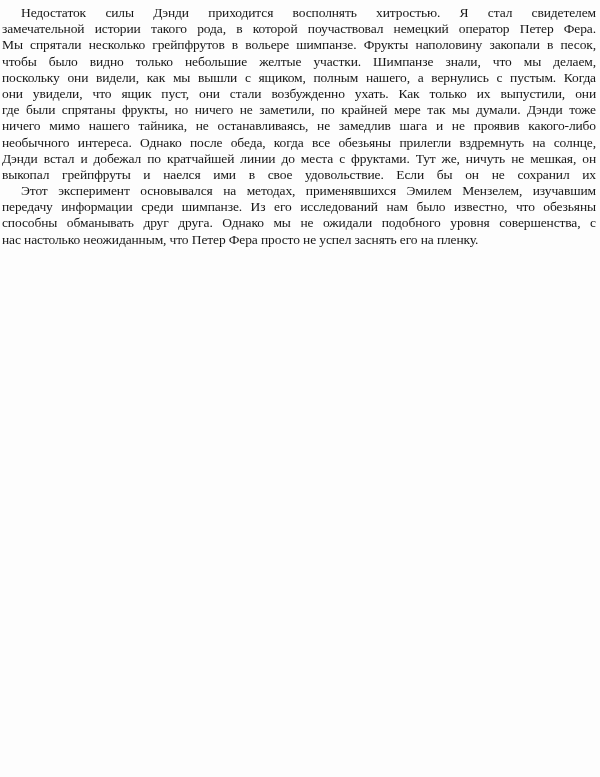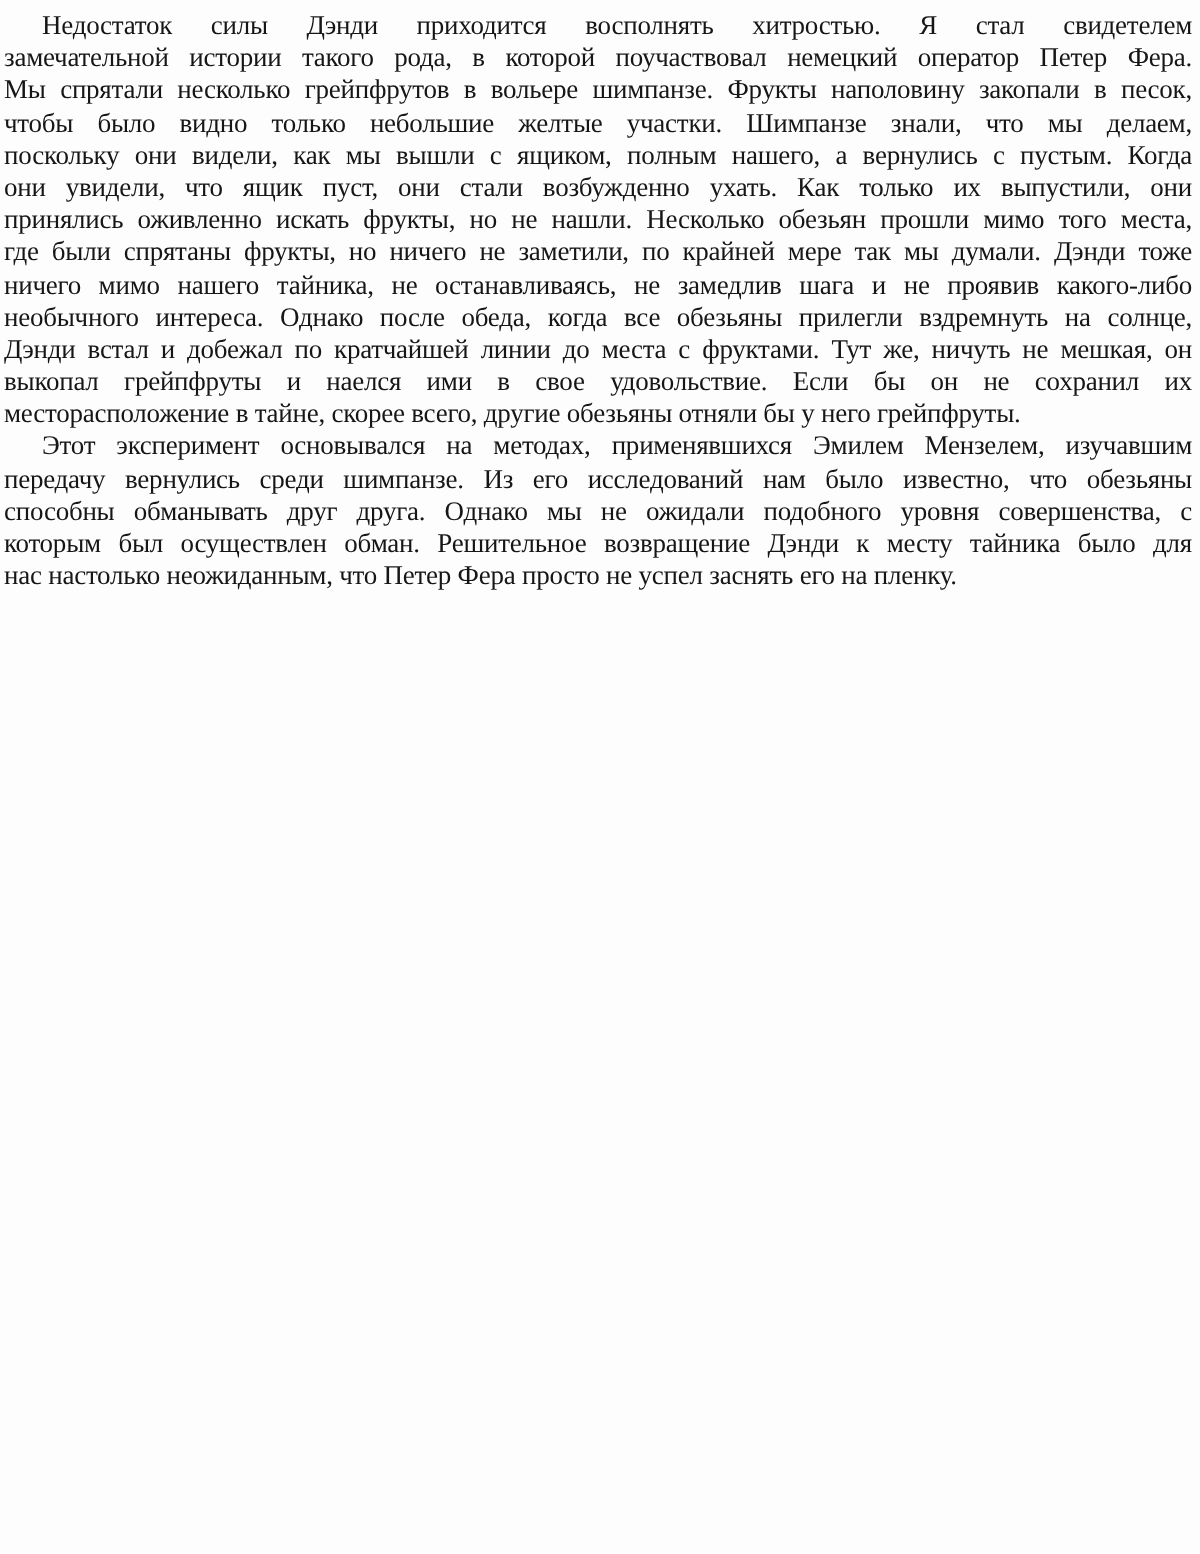--- a/index.html
+++ b/index.html
@@ -46,30 +46,27 @@
 
 <div class="page">
 
   <div class="paragraph">
     <div class="line indent">Недостаток силы Дэнди приходится восполнять хитростью. Я стал свидетелем</div>
     <div class="line">замечательной истории такого рода, в которой поучаствовал немецкий оператор Петер Фера.</div>
     <div class="line">Мы спрятали несколько грейпфрутов в вольере шимпанзе. Фрукты наполовину закопали в песок,</div>
     <div class="line">чтобы было видно только небольшие желтые участки. Шимпанзе знали, что мы делаем,</div>
     <div class="line">поскольку они видели, как мы вышли с ящиком, полным нашего, а вернулись с пустым. Когда</div>
     <div class="line">они увидели, что ящик пуст, они стали возбужденно ухать. Как только их выпустили, они</div>
-    <div class="line">принялись оживленно искать фрукты, но не нашли. Несколько обезьян прошли мимо того места,</div>
     <div class="line">где были спрятаны фрукты, но ничего не заметили, по крайней мере так мы думали. Дэнди тоже</div>
     <div class="line">ничего мимо нашего тайника, не останавливаясь, не замедлив шага и не проявив какого-либо</div>
     <div class="line">необычного интереса. Однако после обеда, когда все обезьяны прилегли вздремнуть на солнце,</div>
     <div class="line">Дэнди встал и добежал по кратчайшей линии до места с фруктами. Тут же, ничуть не мешкая, он</div>
     <div class="line">выкопал грейпфруты и наелся ими в свое удовольствие. Если бы он не сохранил их</div>
-    <div class="line last">месторасположение в тайне, скорее всего, другие обезьяны отняли бы у него грейпфруты.</div>
   </div>
 
   <div class="paragraph">
     <div class="line indent">Этот эксперимент основывался на методах, применявшихся Эмилем Мензелем, изучавшим</div>
-    <div class="line">передачу вернулись среди шимпанзе. Из его исследований нам было известно, что обезьяны</div>
+    <div class="line">передачу информации среди шимпанзе. Из его исследований нам было известно, что обезьяны</div>
     <div class="line">способны обманывать друг друга. Однако мы не ожидали подобного уровня совершенства, с</div>
-    <div class="line">которым был осуществлен обман. Решительное возвращение Дэнди к месту тайника было для</div>
     <div class="line last">нас настолько неожиданным, что Петер Фера просто не успел заснять его на пленку.</div>
   </div>
 
 </div>
 
 </body></html>

